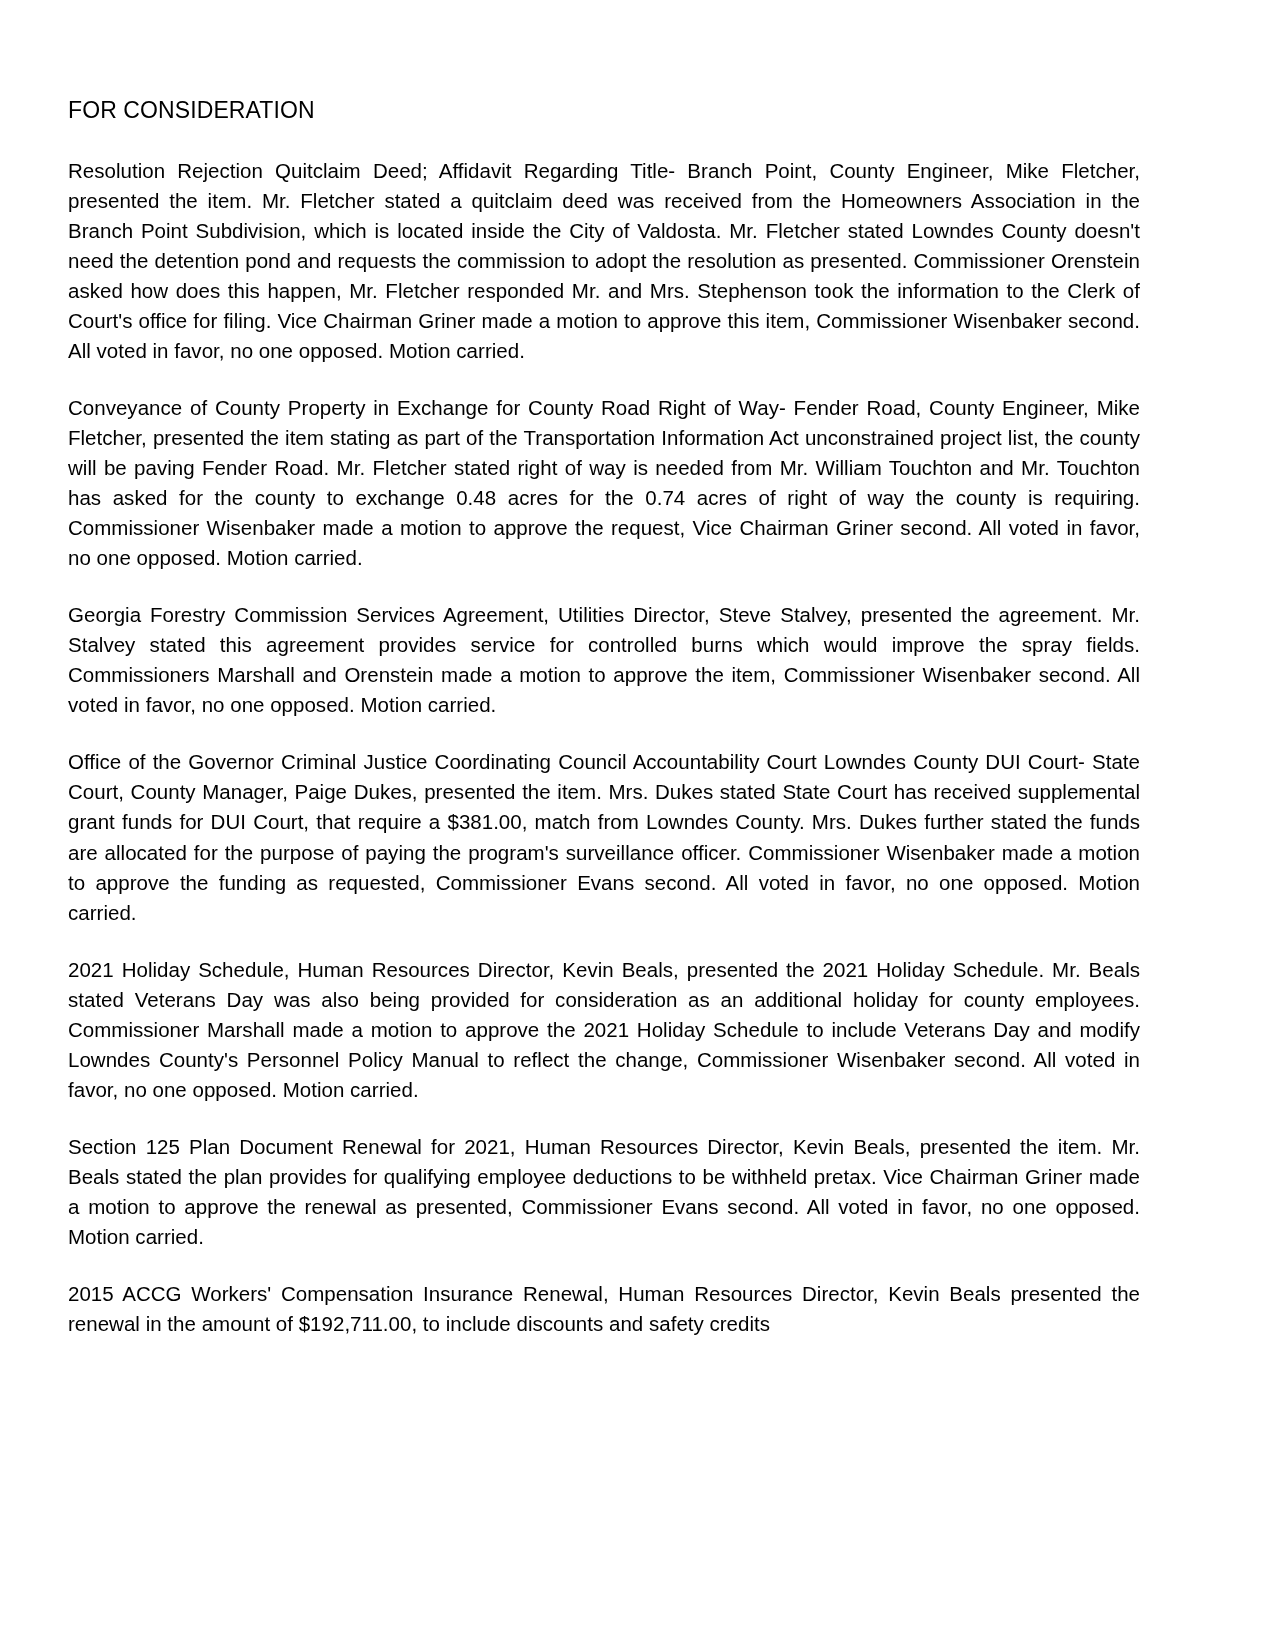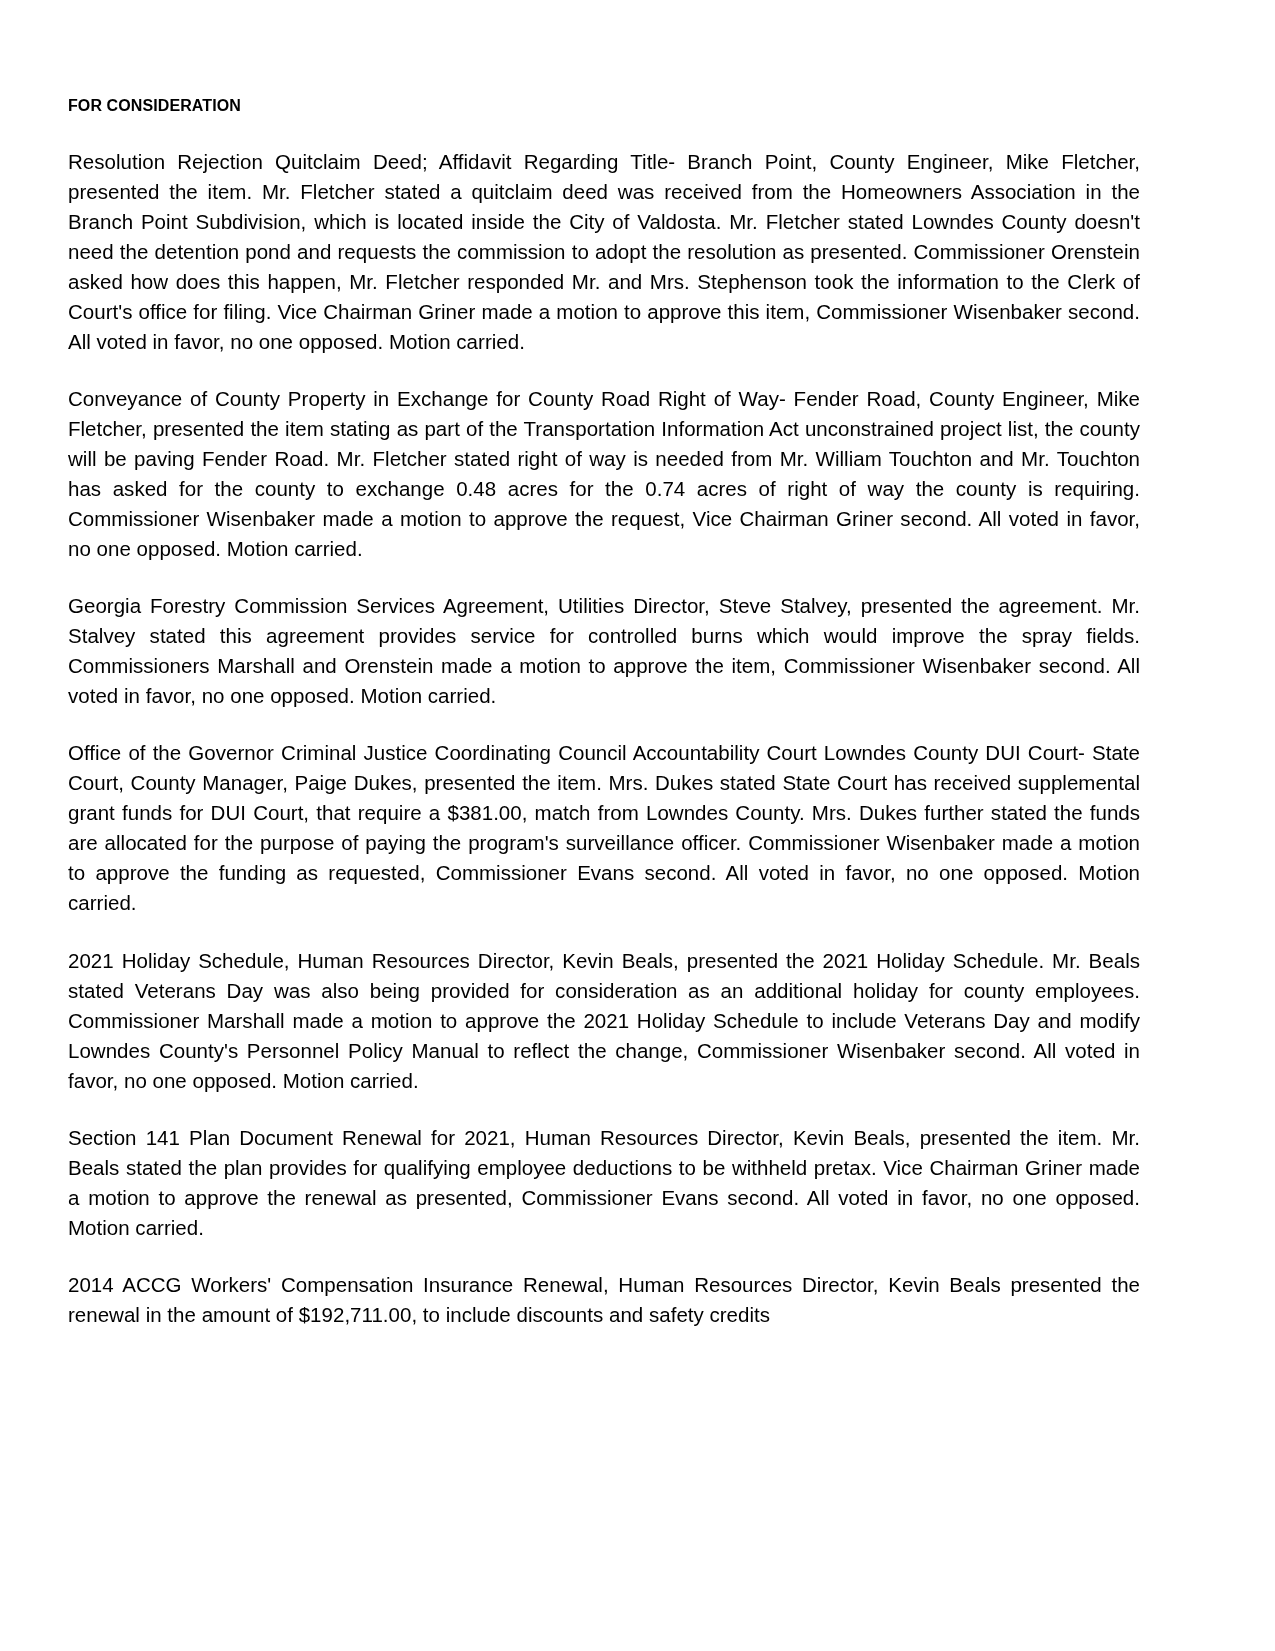--- a/index.html
+++ b/index.html
@@ -19,22 +19,22 @@
     width: 1275px;
     height: 1651px;
     box-sizing: border-box;
     padding: 96px 135px 96px 68px;
     background: #ffffff;
   }
   .doc-body {
     width: 1072px;
   }
   .section-heading {
-    font-size: 16px;
-    font-weight: bold;
+    font-size: 23px;
+    font-weight: normal;
     line-height: 1.30;
     margin: 0 0 30px 0;
     letter-spacing: 0.1px;
   }
   p.para {
     font-size: 20.5px;
     line-height: 1.465;
     margin: 0 0 27px 0;
     text-align: justify;
     text-justify: inter-word;
@@ -69,21 +69,21 @@
 
     <p class="para">
       <span class="lead">Office of the Governor Criminal Justice Coordinating Council Accountability Court Lowndes County DUI Court- State Court,</span><span> County Manager, Paige Dukes, presented the item.  Mrs. Dukes stated State Court has received supplemental grant funds for DUI Court, that require a $381.00, match from Lowndes County.  Mrs. Dukes further stated the funds are allocated for the purpose of paying the program's surveillance officer.  Commissioner Wisenbaker made a motion to approve the funding as requested, Commissioner Evans second.  All voted in favor, no one opposed. Motion carried.</span>
     </p>
 
     <p class="para">
       <span class="lead">2021 Holiday Schedule,</span><span> Human Resources Director, Kevin Beals, presented the 2021 Holiday Schedule.  Mr. Beals stated Veterans Day was also being provided for consideration as an additional holiday for county employees.  Commissioner Marshall made a motion to approve the 2021 Holiday Schedule to include Veterans Day and modify Lowndes County's Personnel Policy Manual to reflect the change, Commissioner Wisenbaker second.  All voted in favor, no one opposed.  Motion carried.</span>
     </p>
 
     <p class="para">
-      <span class="lead">Section 141 Plan Document Renewal for 2021,</span><span> Human Resources Director, Kevin Beals, presented the item.  Mr. Beals stated the plan provides for qualifying employee deductions to be withheld pretax.  Vice Chairman Griner made a motion to approve the renewal as presented, Commissioner Evans second.  All voted in favor, no one opposed.  Motion carried.</span>
+      <span class="lead">Section 125 Plan Document Renewal for 2021,</span><span> Human Resources Director, Kevin Beals, presented the item.  Mr. Beals stated the plan provides for qualifying employee deductions to be withheld pretax.  Vice Chairman Griner made a motion to approve the renewal as presented, Commissioner Evans second.  All voted in favor, no one opposed.  Motion carried.</span>
     </p>
 
     <p class="para">
-      <span class="lead">2014 ACCG Workers' Compensation Insurance Renewal,</span><span> Human Resources Director, Kevin Beals presented the renewal in the amount of $192,711.00, to include discounts and safety credits</span>
+      <span class="lead">2015 ACCG Workers' Compensation Insurance Renewal,</span><span> Human Resources Director, Kevin Beals presented the renewal in the amount of $192,711.00, to include discounts and safety credits</span>
     </p>
 
   </div>
 </div>
 
 </body></html>

